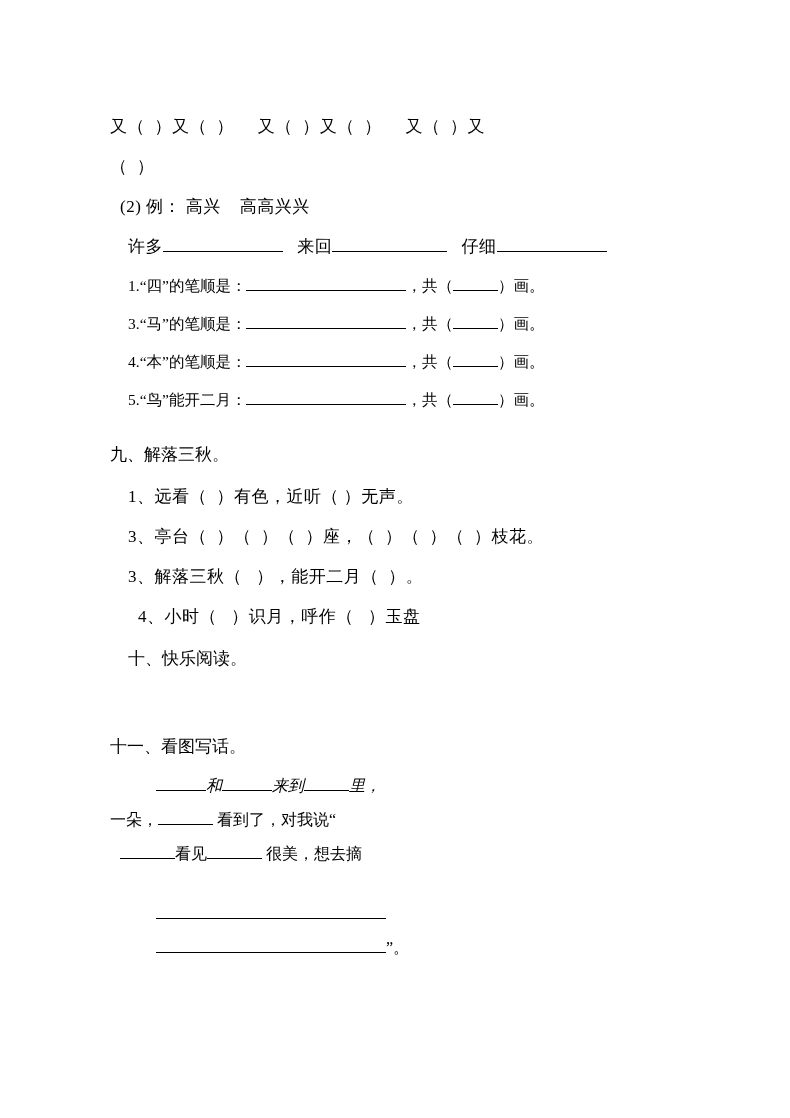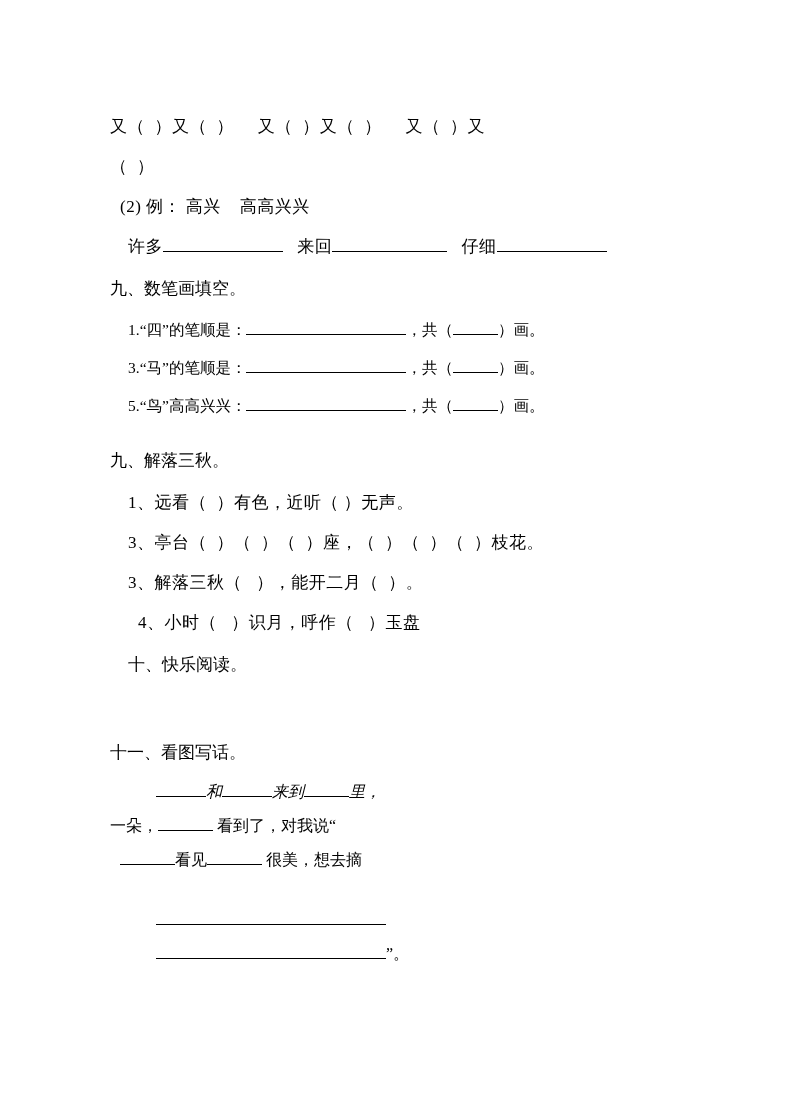--- a/index.html
+++ b/index.html
@@ -83,29 +83,29 @@
 <div class="page">
   <div class="content">
 
     <div class="line indent1">又（  ）又（  ）     又（  ）又（  ）     又（  ）又</div>
     <div class="line indent1">（  ）</div>
 
     <div class="line indent2">(2) 例： 高兴    高高兴兴</div>
 
     <div class="line indent3"><span>许多</span><span class="blank-u b-120"></span>&nbsp;&nbsp;&nbsp;<span>来回</span><span class="blank-u b-115"></span>&nbsp;&nbsp;&nbsp;<span>仔细</span><span class="blank-u b-110"></span></div>
 
-    <div class="sec-title indent1">九、数笔画填空。</div>
 
     <div class="row-strokes indent3"><span>1.</span><span>“四”的笔顺是：</span><span class="blank-u b-160"></span><span>，共（</span><span class="blank-u b-45"></span><span>）画。</span></div>
 
 
     <div class="row-strokes indent3"><span>3.</span><span>“马”的笔顺是：</span><span class="blank-u b-160"></span><span>，共（</span><span class="blank-u b-45"></span><span>）画。</span></div>
 
+    <div class="row-strokes indent3"><span>4.</span><span>“本”的笔顺是：</span><span class="blank-u b-160"></span><span>，共（</span><span class="blank-u b-45"></span><span>）画。</span></div>
 
-    <div class="row-strokes indent3"><span>5.</span><span>“鸟”高高兴兴：</span><span class="blank-u b-160"></span><span>，共（</span><span class="blank-u b-45"></span><span>）画。</span></div>
+    <div class="row-strokes indent3"><span>5.</span><span>“鸟”能开二月：</span><span class="blank-u b-160"></span><span>，共（</span><span class="blank-u b-45"></span><span>）画。</span></div>
 
     <div class="gap-sm"></div>
 
     <div class="sec-title indent1">九、解落三秋。</div>
 
     <div class="line indent3">1、远看（  ）有色，近听（ ）无声。</div>
     <div class="line indent3">3、亭台（  ）（  ）（  ）座，（  ）（  ）（  ）枝花。</div>
     <div class="line indent3">3、解落三秋（   ），能开二月（  ）。</div>
     <div class="line indent4">4、小时（   ）识月，呼作（   ）玉盘</div>
 

